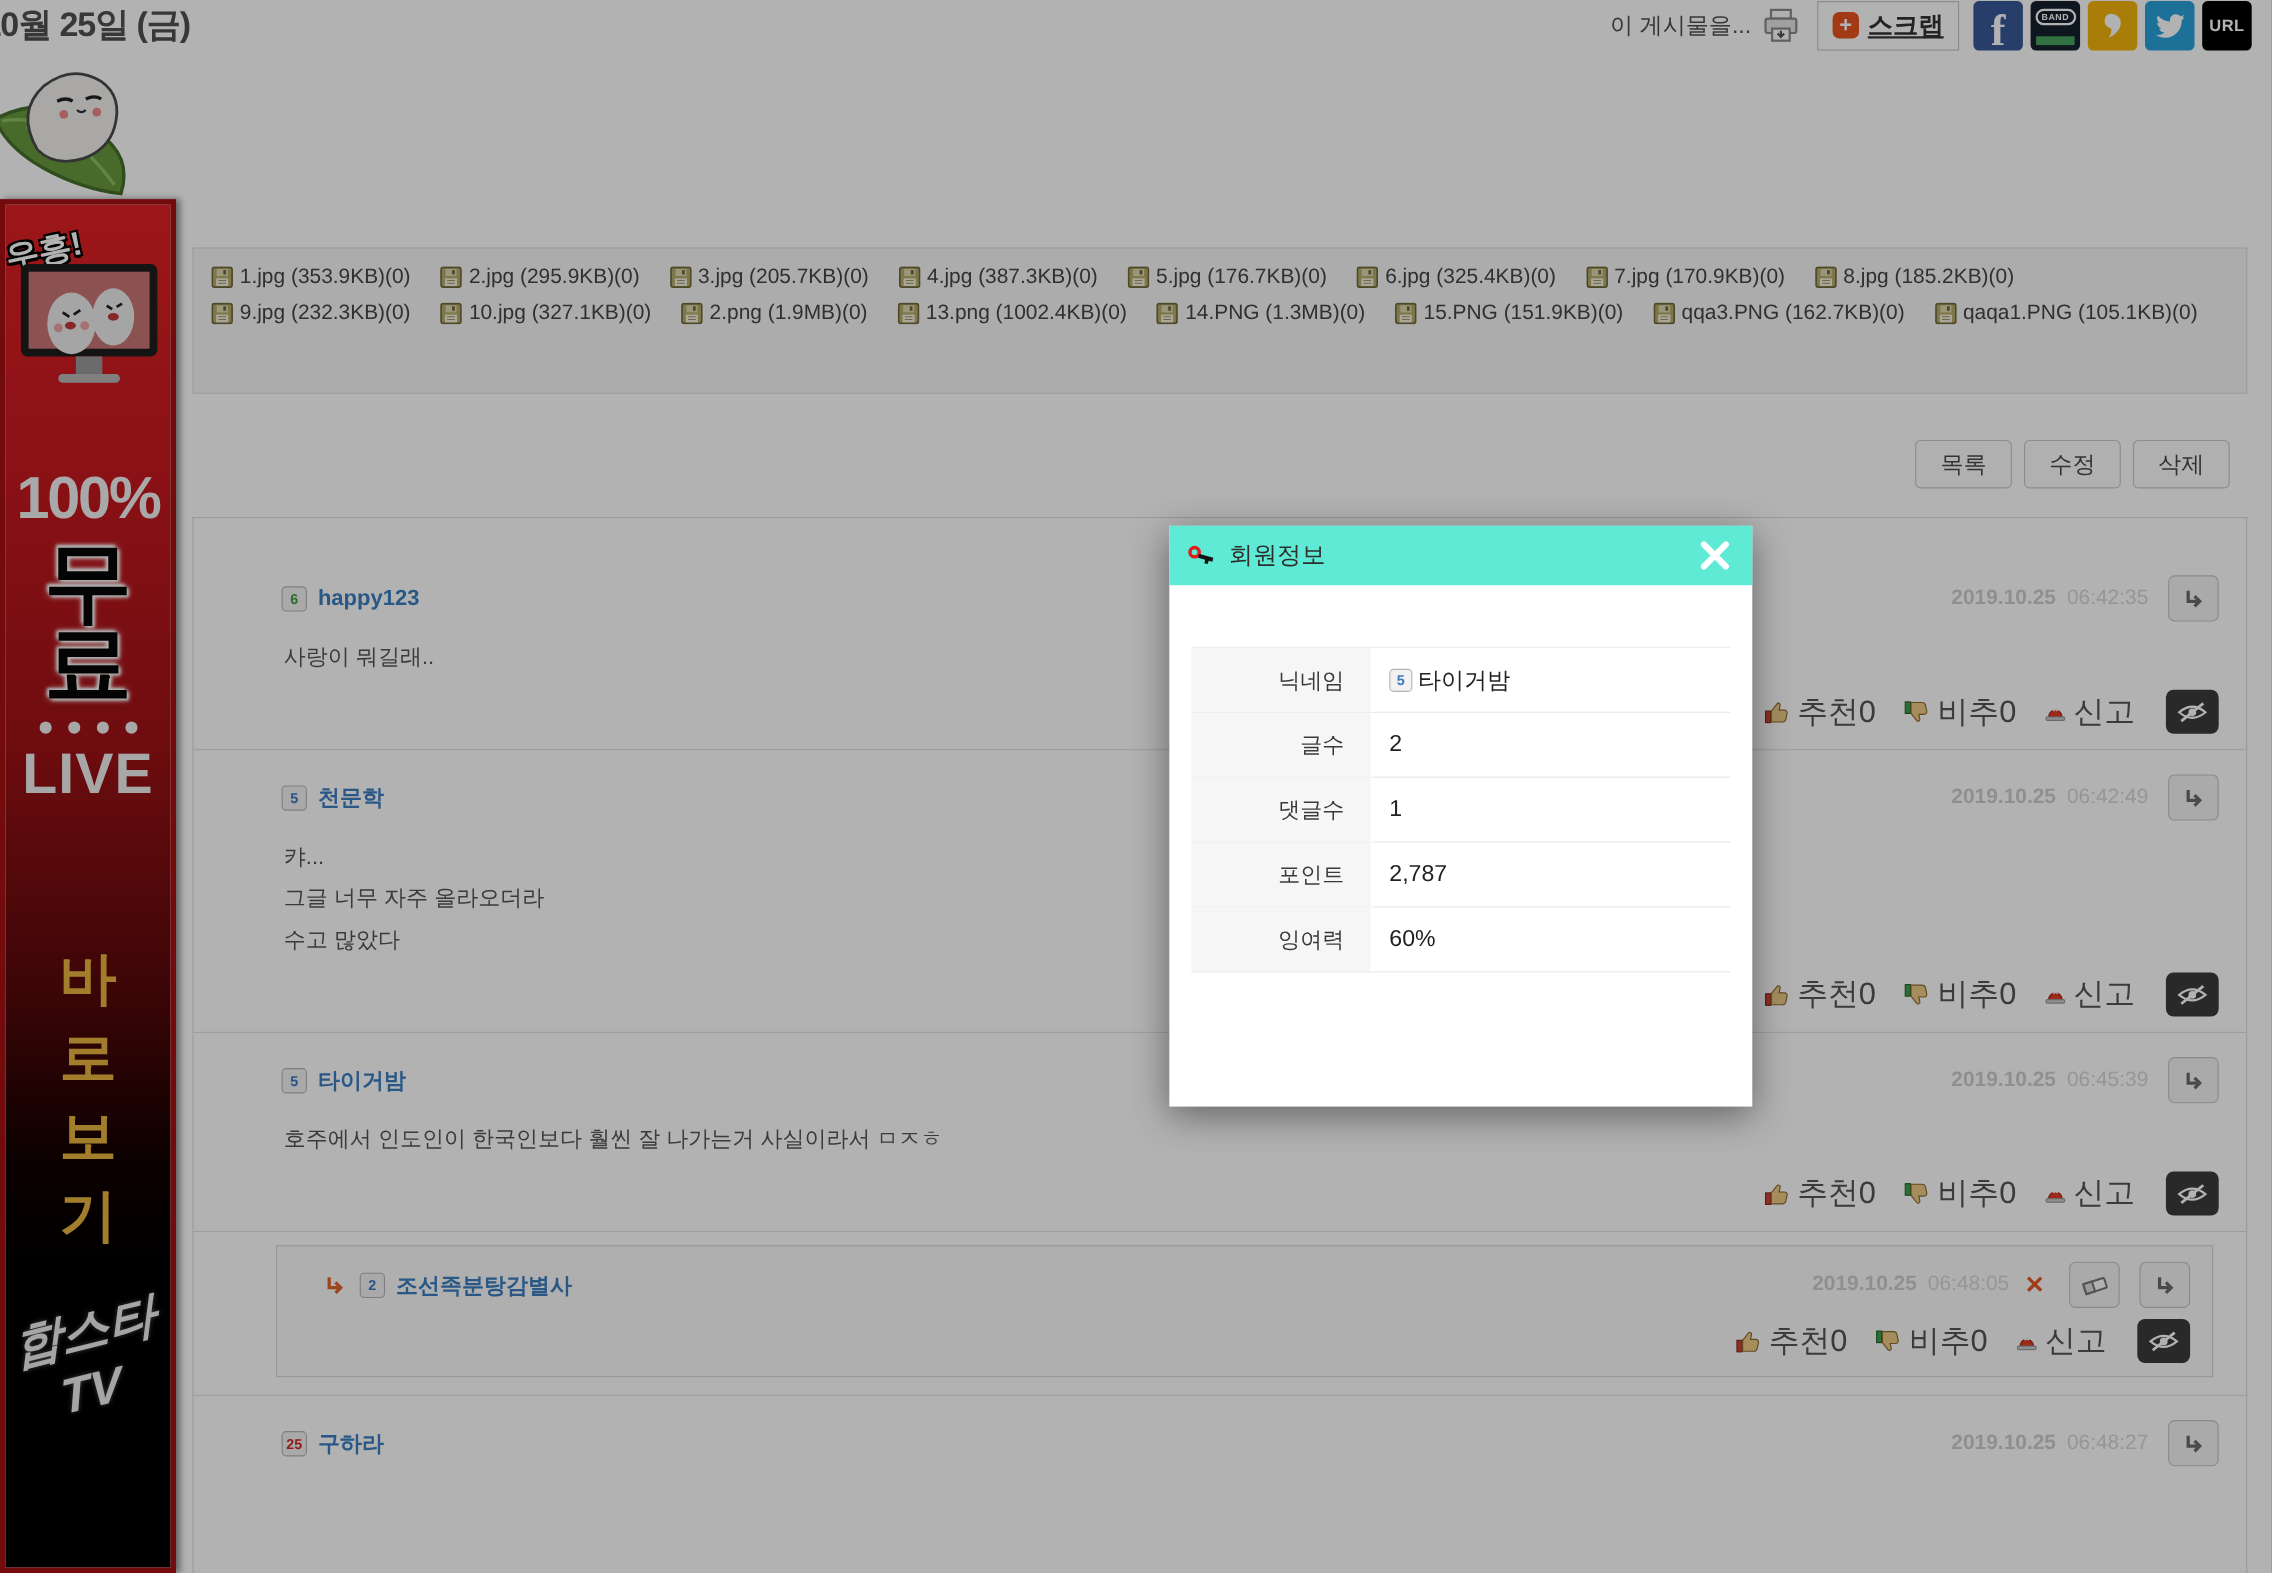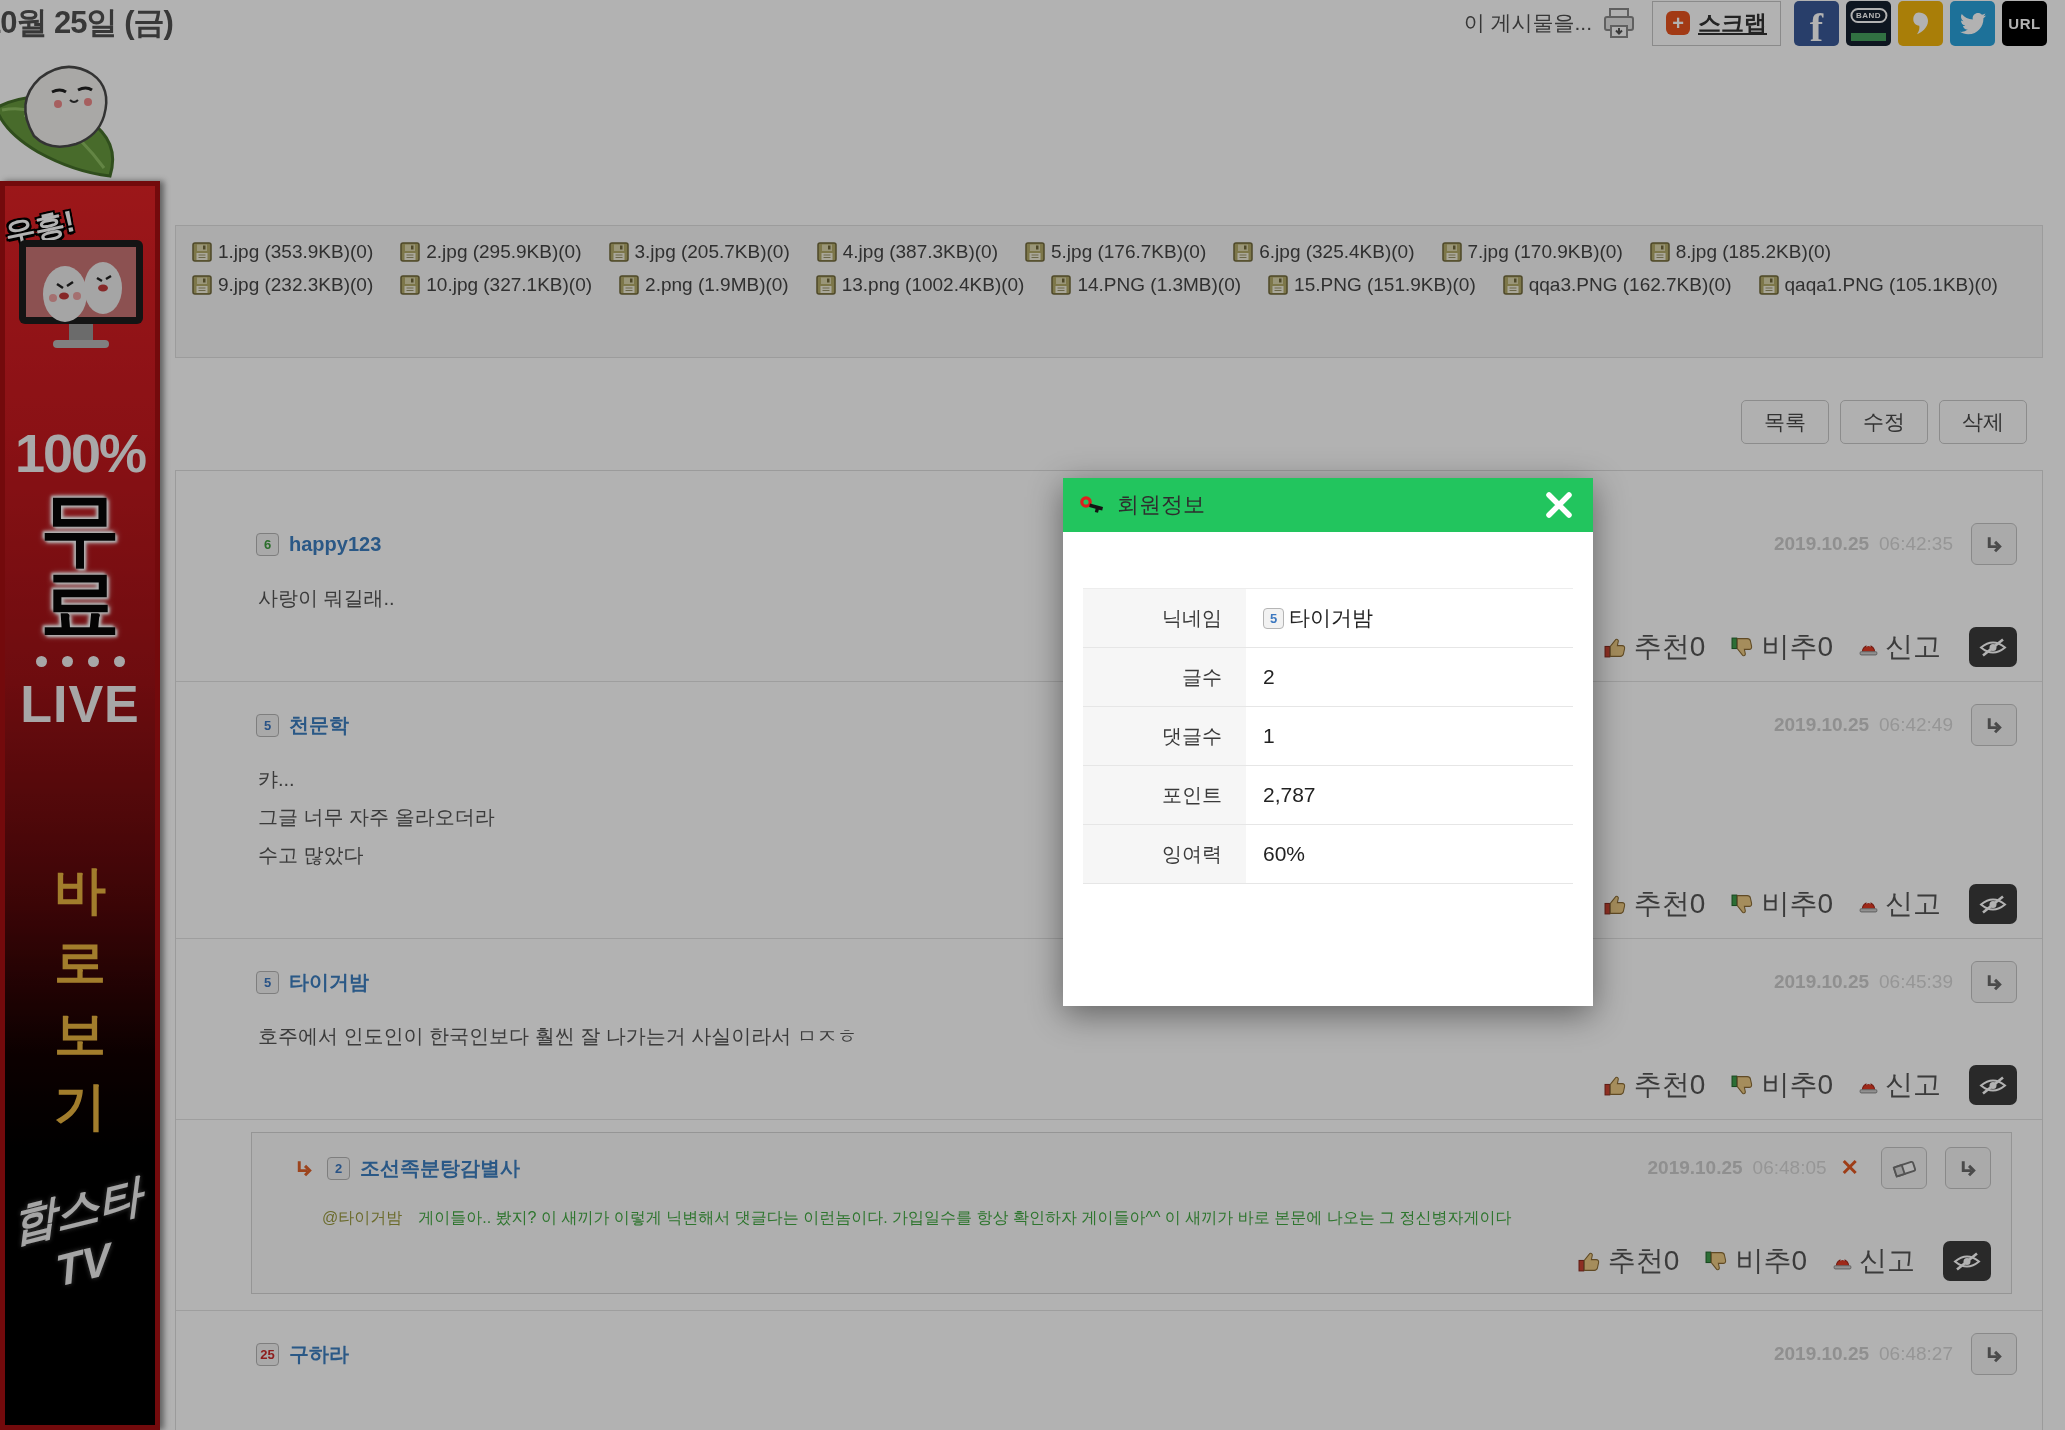--- a/index.html
+++ b/index.html
@@ -81,21 +81,21 @@
   .reply-box{border:1px solid #d6d6d6;background:#fbfbfb;padding:14px 20px 12px 42px;}
   .r-arrow{display:flex;margin-right:2px;}
   .r-body{margin:16px 0 6px 28px;font-size:16px;line-height:26px;}
   .r-mention{color:#9a9a40;margin-right:16px;}
   .r-text{color:#42a842;}
   .x-del{color:#e25822;font-size:22px;font-weight:bold;margin:0 4px;cursor:pointer;line-height:1;}
   
   .overlay{position:absolute;inset:0;background:rgba(0,0,0,.30);z-index:40;}
   .modal{position:absolute;left:1063px;top:478px;width:530px;height:528px;background:#fff;z-index:60;
     box-shadow:0 8px 32px rgba(0,0,0,.45);}
-  .modal-head{height:54px;background:#22c55e;display:flex;align-items:center;padding:0 16px;gap:10px;}
+  .modal-head{height:54px;background:#5eead4;display:flex;align-items:center;padding:0 16px;gap:10px;}
   .modal-title{font-size:22px;color:#2e2e2e;}
   .modal-close{margin-left:auto;cursor:pointer;display:flex;padding:4px;}
   .modal-body{padding:56px 20px 0 20px;}
   .m-row{display:flex;border-bottom:1px solid #e6e6e6;}
   .m-row.rfirst{border-top:1px solid #ededed;}
   .m-label{width:166px;background:#f6f6f6;display:flex;align-items:center;justify-content:flex-end;padding-right:24px;
     box-sizing:border-box;font-size:20px;color:#3a3a3a;height:58px;border-right:3px solid #fff;flex:none;}
   .m-value{flex:1;display:flex;align-items:center;padding-left:14px;font-size:21px;color:#222;gap:5px;}
 </style>
 </head>
@@ -562,21 +562,20 @@
                 </svg>
               </button>
               <button class="icon-btn">
                 <svg width="21" height="19" viewBox="0 0 20 18">
                   <path d="M5 2 V11 H13" fill="none" stroke="#6b6b6b" stroke-width="2.8"></path>
                   <path d="M10.5 6.5 L15 11 L10.5 15.5" fill="none" stroke="#6b6b6b" stroke-width="2.8"></path>
                 </svg>
               </button>
             </span>
           </div>
-          <div class="r-body"><span class="r-mention">@타이거밤</span><span class="r-text">게이들아.. 봤지? 이 새끼가 이렇게 닉변해서 댓글다는 이런놈이다. 가입일수를 항상 확인하자 게이들아^^ 이 새끼가 바로 본문에 나오는 그 정신병자게이다</span></div>
           <div class="c-actions">
             <button class="act">
               <svg width="23" height="21" viewBox="0 0 22 20">
                 <rect x="1" y="9" width="4.5" height="10" fill="#cc4432" stroke="#8a2a1e"></rect>
                 <path d="M6 18.5 h9.5 c1.8 0 2.8 -.9 3.1 -2.3 l1.1 -5.2 c.3 -1.6 -.7 -2.8 -2.3 -2.8 h-4.6 l.9 -4.2 c.3 -1.6 -1.9 -2.6 -2.9 -1.1 L6 9 Z" fill="#ecca84" stroke="#8a6b35"></path>
               </svg>
               <span>추천0</span>
             </button>
             <button class="act">
               <svg width="23" height="21" viewBox="0 0 22 20">

